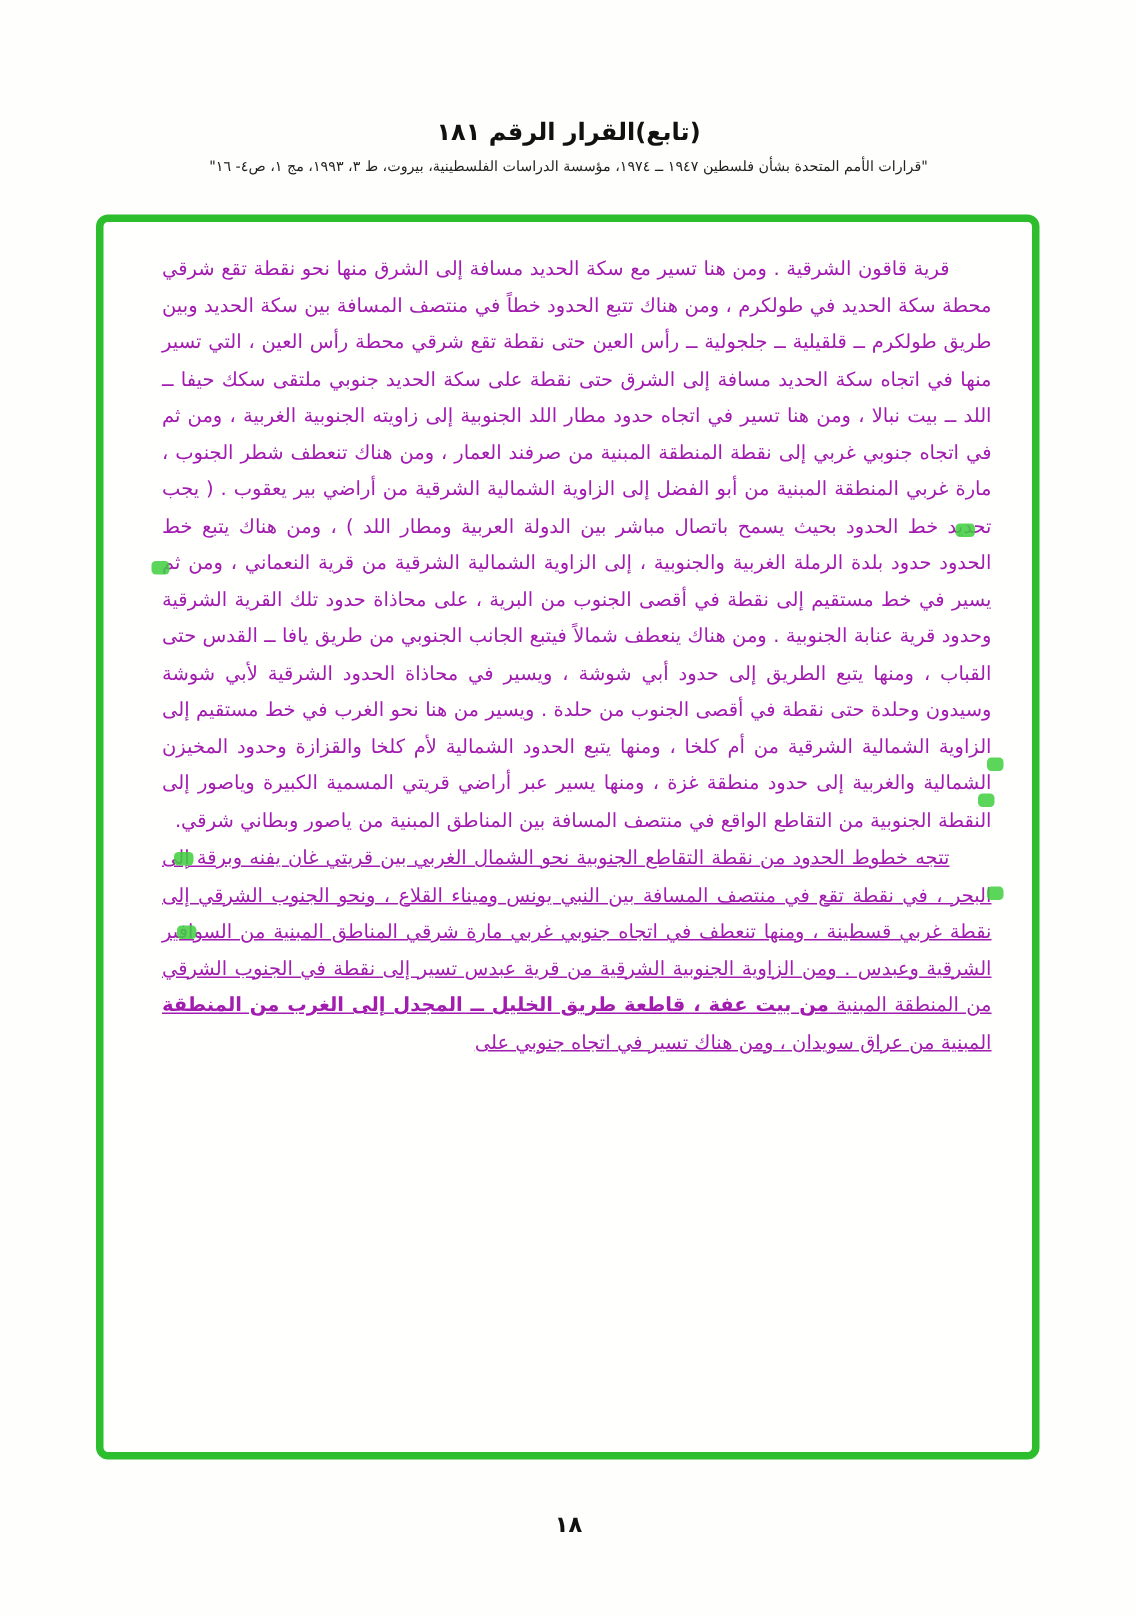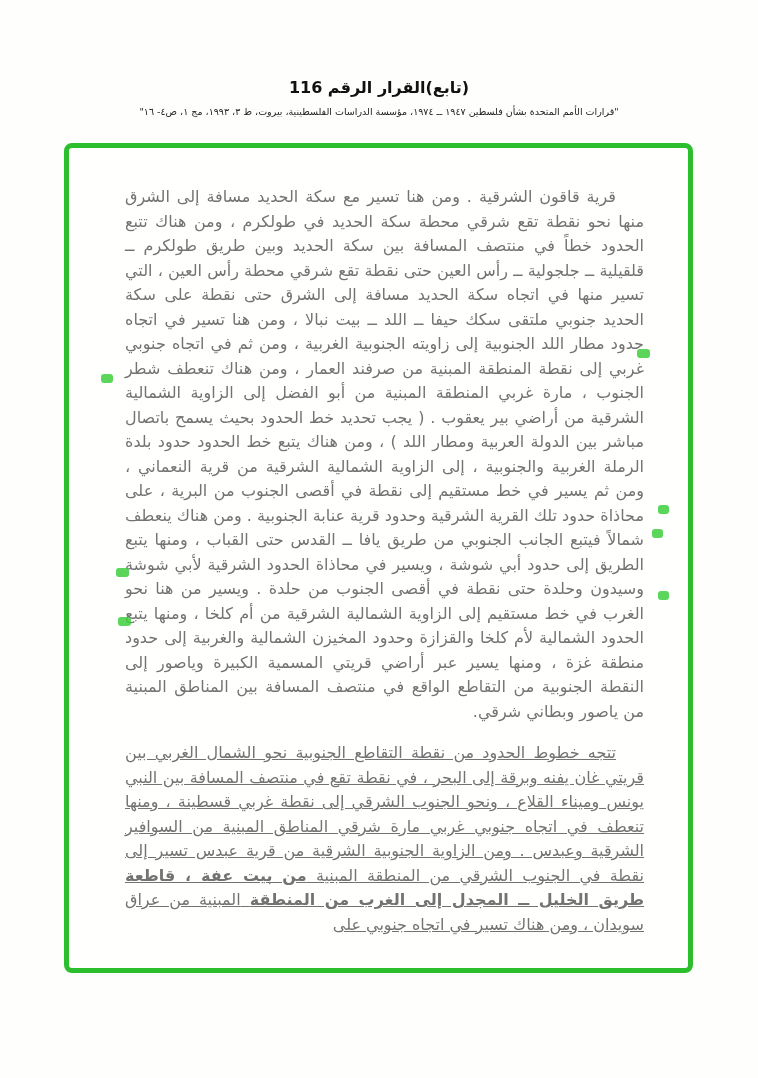--- a/index.html
+++ b/index.html
@@ -44,23 +44,23 @@
     left: 64px;
     width: 629px;
     height: 830px;
     border: 5px solid #2cbe2c;
     border-radius: 8px;
     background: #fffffe;
     padding: 20px 27px 20px 39px;
     overflow: hidden;
   }
   .para {
-    margin: 17px;
-    color: #737373;
-    font-size: 16px;
+    margin: 0;
+    color: #a21caf;
+    font-size: 13px;
     line-height: 24.5px;
     text-align: justify;
     text-indent: 28px;
   }
   .para + .para { margin-top: 1px; text-decoration: underline; }
   .bold-seg { font-weight: bold; }
   .page-number {
     position: absolute;
     top: 1007px;
     left: 0;
@@ -83,35 +83,36 @@
   .a4 { left: 652px; top: 529px; width: 11px; height: 9px; }
   .a5 { left: 116px; top: 568px; width: 13px; height: 9px; }
   .a6 { left: 658px; top: 591px; width: 11px; height: 9px; }
   .a7 { left: 118px; top: 617px; width: 13px; height: 9px; }
 </style>
 </head>
 <body>
 
 <div class="page">
 
-  <div class="doc-title">(تابع)القرار الرقم 116</div>
+  <div class="doc-title">(تابع)القرار الرقم ١٨١</div>
 
   <div class="doc-citation">"قرارات الأمم المتحدة بشأن فلسطين ١٩٤٧ ــ ١٩٧٤، مؤسسة الدراسات الفلسطينية، بيروت، ط ٣، ١٩٩٣، مج ١، ص٤- ١٦"</div>
 
   <div class="text-frame">
     <p class="para">قرية قاقون الشرقية . ومن هنا تسير مع سكة الحديد مسافة إلى الشرق منها نحو نقطة تقع شرقي محطة سكة الحديد في طولكرم ، ومن هناك تتبع الحدود خطاً في منتصف المسافة بين سكة الحديد وبين طريق طولكرم ــ قلقيلية ــ جلجولية ــ رأس العين حتى نقطة تقع شرقي محطة رأس العين ، التي تسير منها في اتجاه سكة الحديد مسافة إلى الشرق حتى نقطة على سكة الحديد جنوبي ملتقى سكك حيفا ــ اللد ــ بيت نبالا ، ومن هنا تسير في اتجاه حدود مطار اللد الجنوبية إلى زاويته الجنوبية الغربية ، ومن ثم في اتجاه جنوبي غربي إلى نقطة المنطقة المبنية من صرفند العمار ، ومن هناك تنعطف شطر الجنوب ، مارة غربي المنطقة المبنية من أبو الفضل إلى الزاوية الشمالية الشرقية من أراضي بير يعقوب . ( يجب تحديد خط الحدود بحيث يسمح باتصال مباشر بين الدولة العربية ومطار اللد ) ، ومن هناك يتبع خط الحدود حدود بلدة الرملة الغربية والجنوبية ، إلى الزاوية الشمالية الشرقية من قرية النعماني ، ومن ثم يسير في خط مستقيم إلى نقطة في أقصى الجنوب من البرية ، على محاذاة حدود تلك القرية الشرقية وحدود قرية عنابة الجنوبية . ومن هناك ينعطف شمالاً فيتبع الجانب الجنوبي من طريق يافا ــ القدس حتى القباب ، ومنها يتبع الطريق إلى حدود أبي شوشة ، ويسير في محاذاة الحدود الشرقية لأبي شوشة وسيدون وحلدة حتى نقطة في أقصى الجنوب من حلدة . ويسير من هنا نحو الغرب في خط مستقيم إلى الزاوية الشمالية الشرقية من أم كلخا ، ومنها يتبع الحدود الشمالية لأم كلخا والقزازة وحدود المخيزن الشمالية والغربية إلى حدود منطقة غزة ، ومنها يسير عبر أراضي قريتي المسمية الكبيرة وياصور إلى النقطة الجنوبية من التقاطع الواقع في منتصف المسافة بين المناطق المبنية من ياصور وبطاني شرقي.</p>
     <p class="para">
       <span>تتجه خطوط الحدود من نقطة التقاطع الجنوبية نحو الشمال الغربي بين قريتي غان يفنه وبرقة إلى البحر ، في نقطة تقع في منتصف المسافة بين النبي يونس وميناء القلاع ، ونحو الجنوب الشرقي إلى نقطة غربي قسطينة ، ومنها تنعطف في اتجاه جنوبي غربي مارة شرقي المناطق المبنية من السوافير الشرقية وعبدس . ومن الزاوية الجنوبية الشرقية من قرية عبدس تسير إلى نقطة في الجنوب الشرقي من المنطقة المبنية</span>
       <b class="bold-seg">من بيت عفة ، قاطعة طريق الخليل ــ المجدل إلى الغرب من المنطقة</b>
       <span>المبنية من عراق سويدان ، ومن هناك تسير في اتجاه جنوبي على</span>
     </p>
   </div>
 
   <span class="artifact a1"></span>
   <span class="artifact a2"></span>
   <span class="artifact a3"></span>
   <span class="artifact a4"></span>
   <span class="artifact a5"></span>
   <span class="artifact a6"></span>
   <span class="artifact a7"></span>
 
+  <div class="page-number">١٨</div>
 
 </div>
 
 </body></html>

